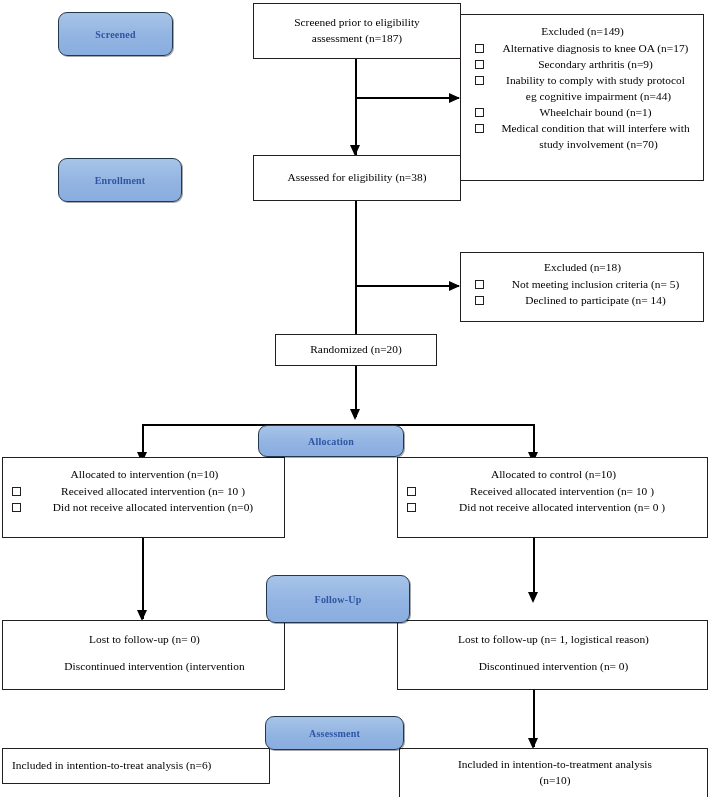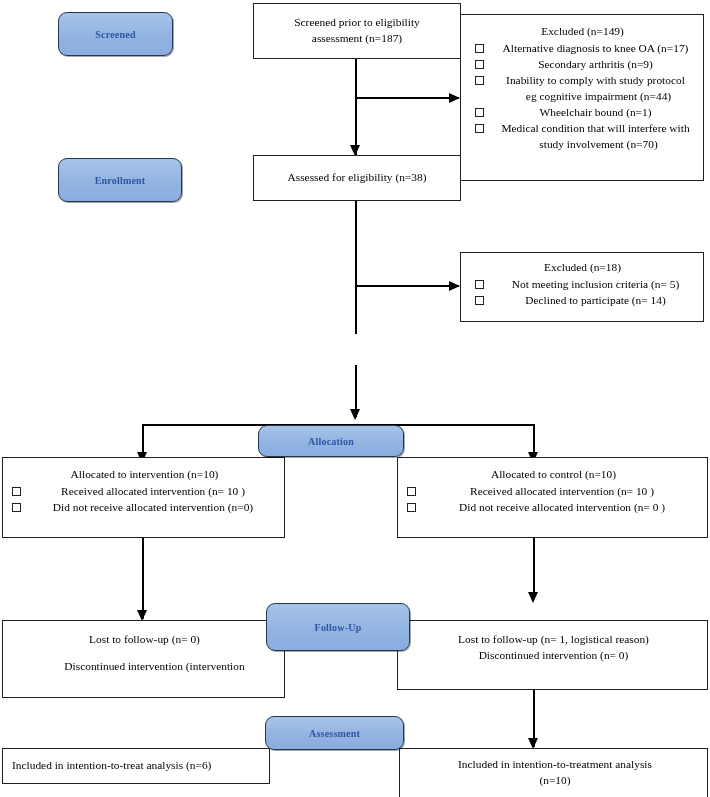--- a/index.html
+++ b/index.html
@@ -110,21 +110,21 @@
   </div>
 
   <div class="pill" style="left:58px; top:158px; width:124px; height:44px;">
     <span>Enrollment</span>
   </div>
 
   <div class="pill" style="left:258px; top:425px; width:146px; height:32px;">
     <span>Allocation</span>
   </div>
 
-  <div class="pill" style="left:266px; top:575px; width:144px; height:48px;margin-top:28px;">
+  <div class="pill" style="left:266px; top:575px; width:144px; height:48px;">
     <span>Follow-Up</span>
   </div>
 
   <div class="pill" style="left:265px; top:716px; width:139px; height:34px;">
     <span>Assessment</span>
   </div>
 
   <div class="vline" style="left:355px; top:58px; height:100px;"></div>
   <div class="arrow-down" style="left:350px; top:145px;"></div>
 
@@ -198,20 +198,23 @@
         <span class="bx"></span>
         <span>Not meeting inclusion criteria (n= 5)</span>
       </li>
       <li>
         <span class="bx"></span>
         <span>Declined to participate (n= 14)</span>
       </li>
     </ul>
   </div>
 
+  <div class="box center" style="left:275px; top:334px; width:162px; height:32px;">
+    <div class="line">Randomized (n=20)</div>
+  </div>
 
   <div class="box" style="left:2px; top:457px; width:283px; height:81px; padding:9px 6px 6px 8px;">
     <div class="line">Allocated to intervention (n=10)</div>
     <ul class="bullets">
       <li>
         <span class="bx"></span>
         <span>Received allocated intervention (n= 10 )</span>
       </li>
       <li>
         <span class="bx"></span>
@@ -227,28 +230,28 @@
         <span class="bx"></span>
         <span>Received allocated intervention (n= 10 )</span>
       </li>
       <li>
         <span class="bx"></span>
         <span>Did not receive allocated intervention (n= 0 )</span>
       </li>
     </ul>
   </div>
 
-  <div class="box" style="left:2px; top:620px; width:283px; height:78px; padding:11px 6px 6px 8px;">
+  <div class="box" style="left:2px; top:620px; width:283px; height:70px; padding:11px 6px 6px 8px;">
     <div class="line">Lost to follow-up (n= 0)</div>
     <div class="line" style="margin-top:11px;margin-left:20px;">Discontinued intervention (intervention</div>
   </div>
 
   <div class="box" style="left:397px; top:620px; width:311px; height:70px; padding:11px 6px 6px 8px;">
     <div class="line">Lost to follow-up (n= 1, logistical reason)</div>
-    <div class="line" style="">Discontinued intervention (n= 0)</div>
+    <div class="line" style="margin-top:11px;">Discontinued intervention (n= 0)</div>
   </div>
 
   <div class="box" style="left:2px; top:748px; width:268px; height:36px; padding:0 6px 0 9px; display:flex; align-items:center;">
     <div class="line">Included in intention-to-treat analysis (n=6)</div>
   </div>
 
   <div class="box" style="left:399px; top:748px; width:309px; height:52px; padding:8px 6px 0 9px;">
     <div class="line">Included in intention-to-treatment analysis</div>
     <div class="line">(n=10)</div>
   </div>

